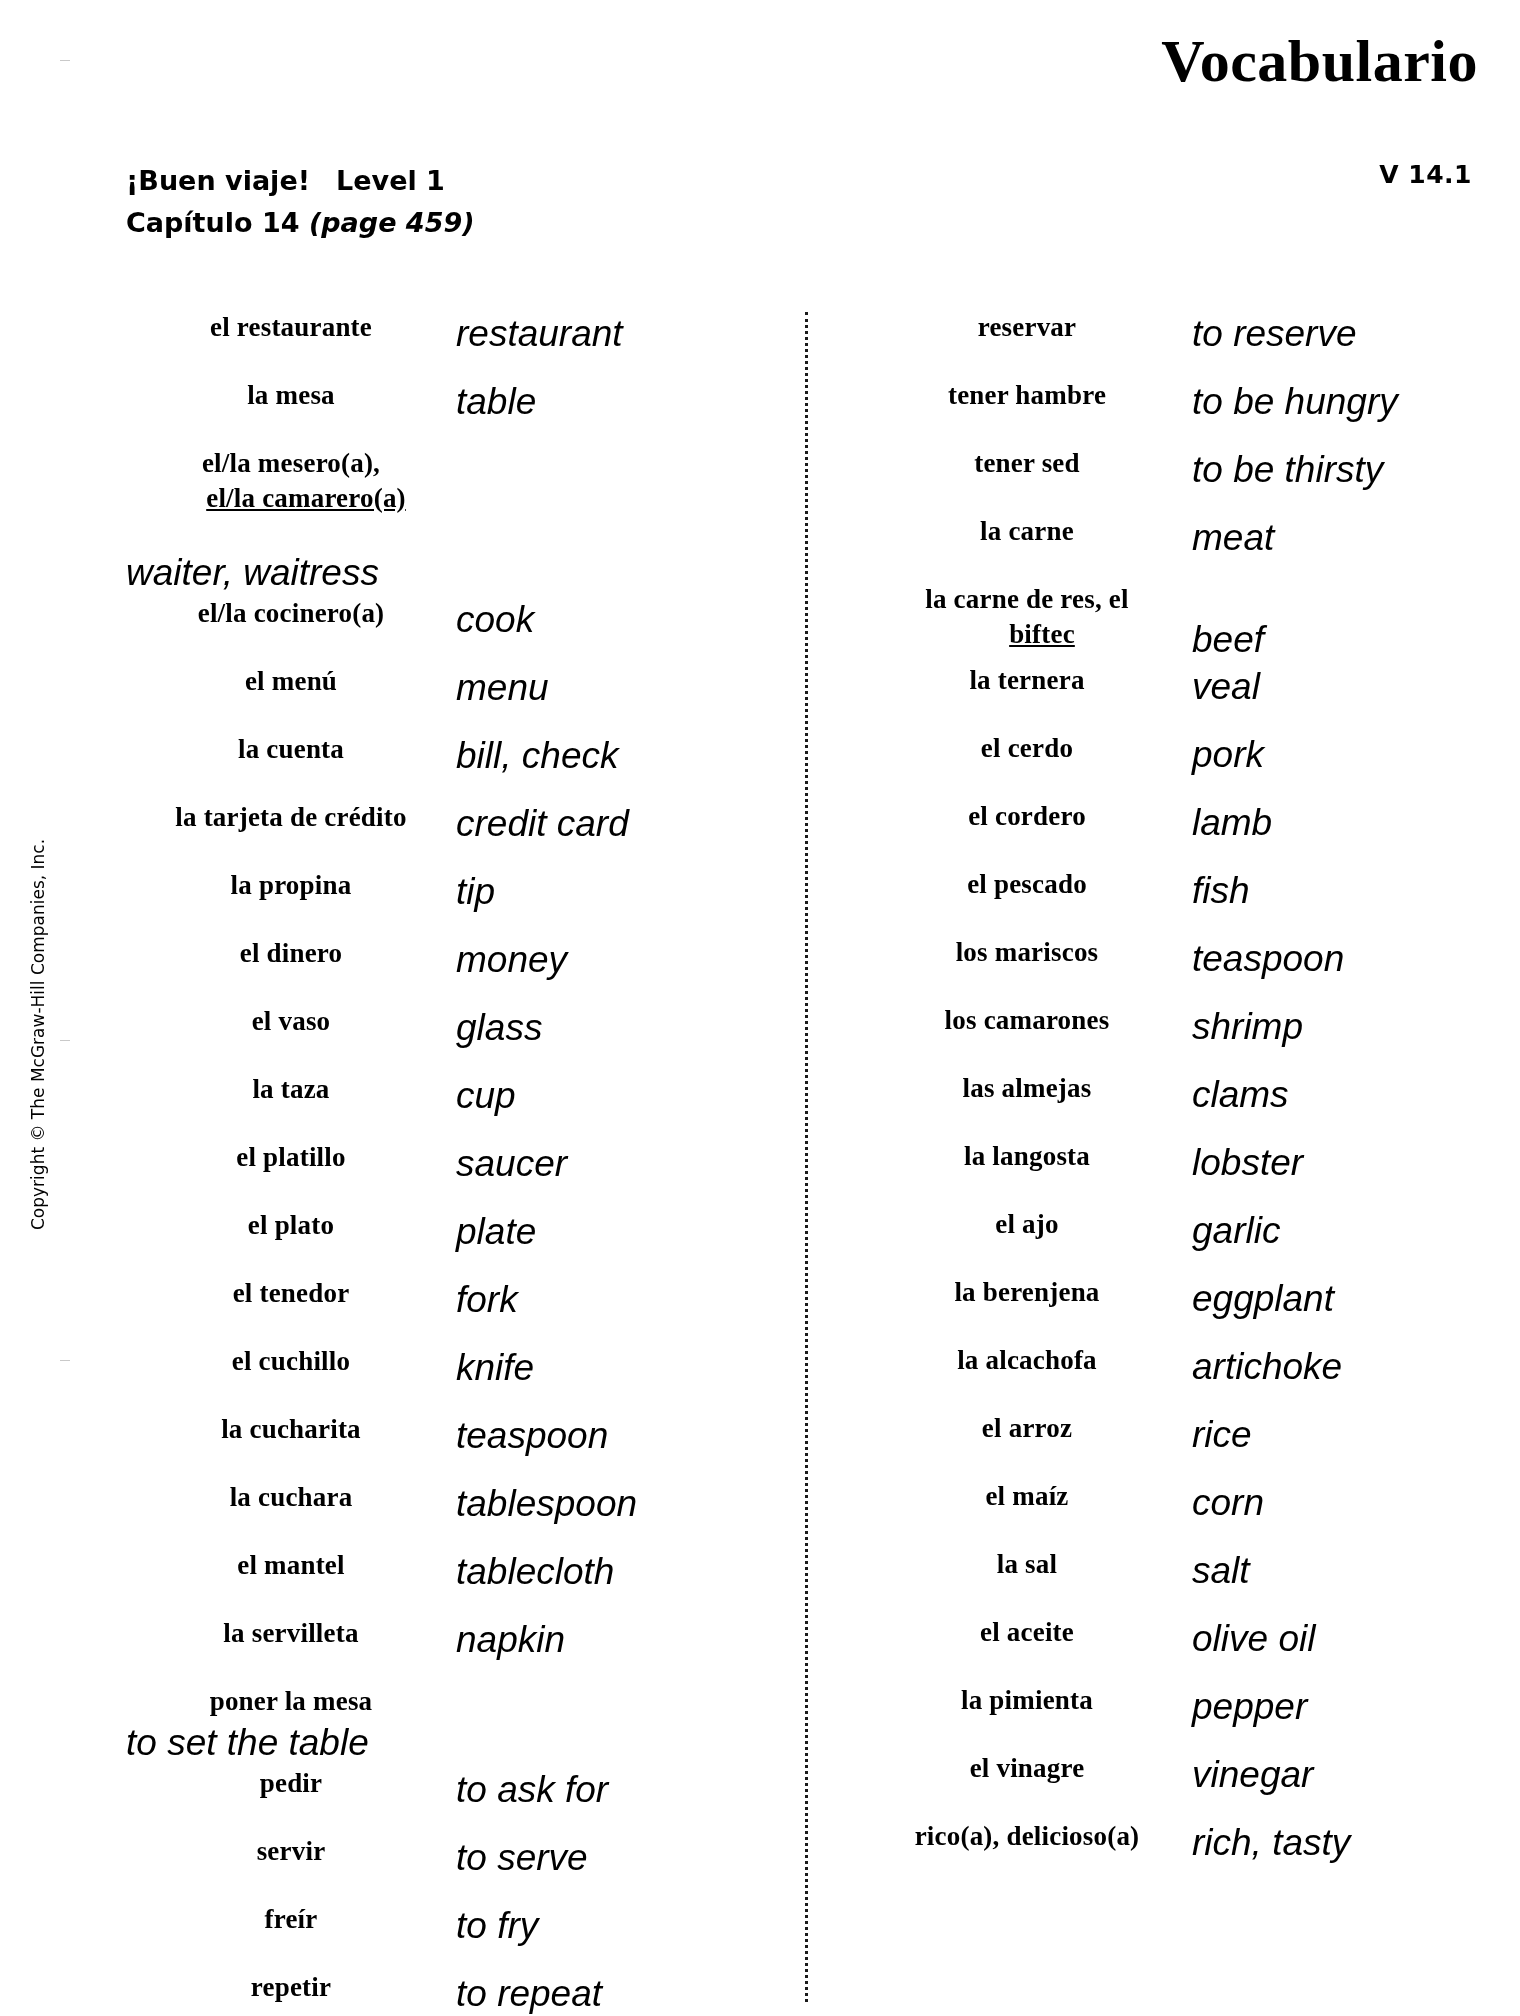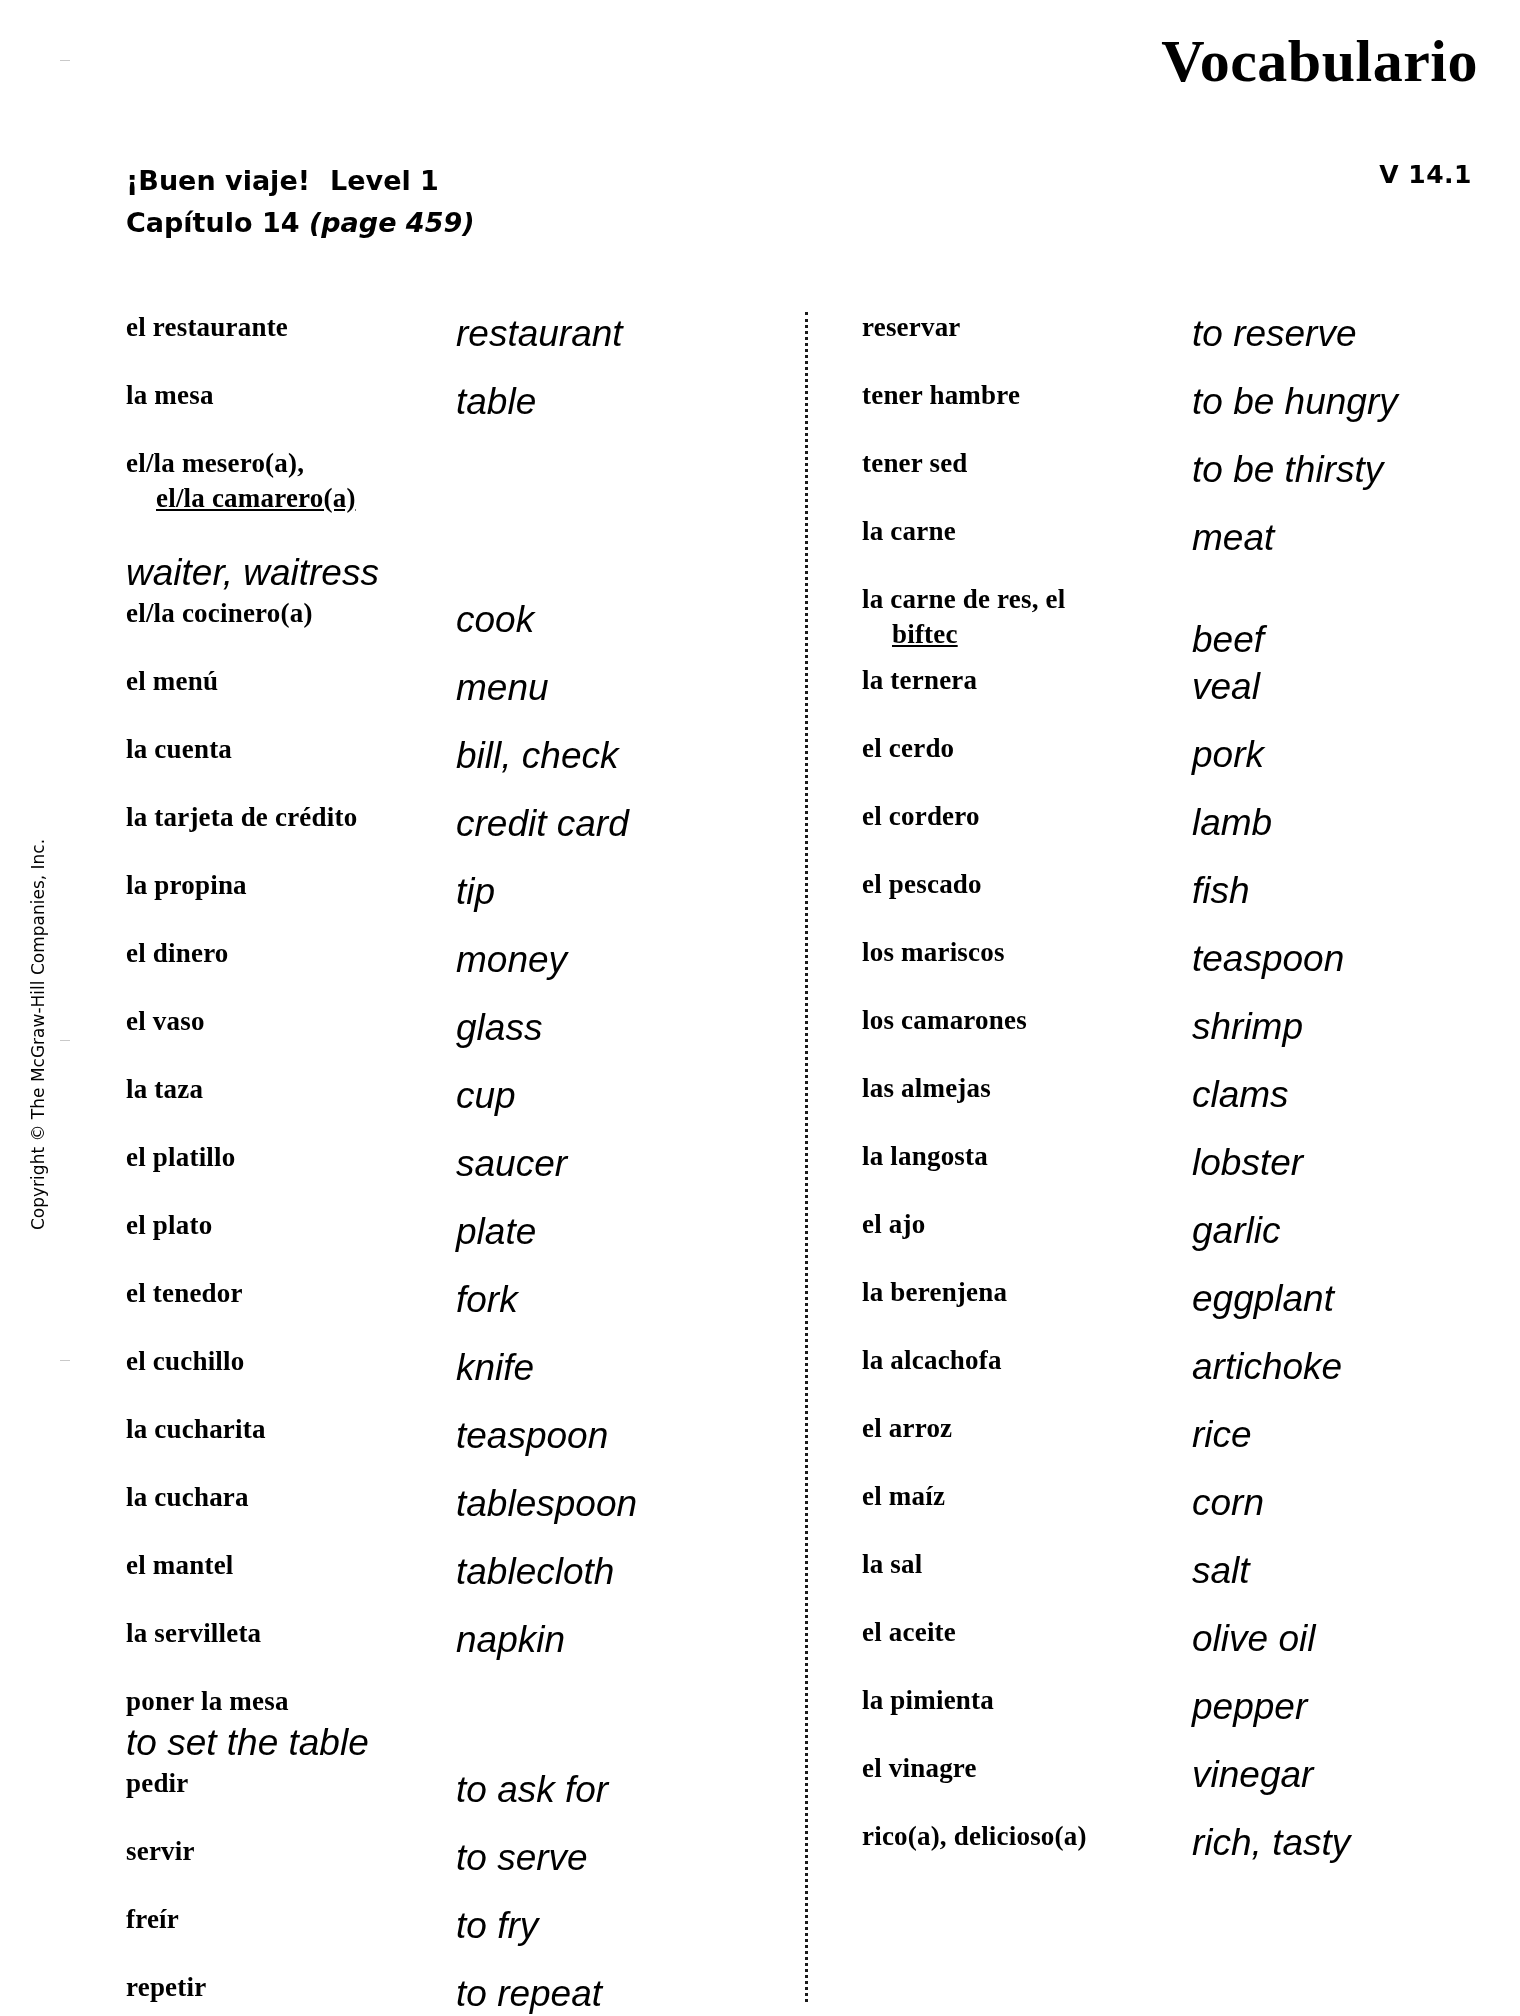--- a/index.html
+++ b/index.html
@@ -35,21 +35,21 @@
   .course-block {
     position: absolute;
     left: 126px;
     top: 160px;
     font-family: "DejaVu Sans", sans-serif;
     font-weight: bold;
     font-size: 27px;
     line-height: 1.55;
   }
   .course-line-1 .level {
-    margin-left: 20px;
+    margin-left: 26px;
   }
   .course-line-2 .page-ref {
     font-style: italic;
   }
   .code {
     position: absolute;
     right: 48px;
     top: 160px;
     font-family: "DejaVu Sans", sans-serif;
     font-weight: bold;
@@ -87,20 +87,21 @@
   }
   .term {
     font-family: "Liberation Serif", serif;
     font-weight: bold;
     font-size: 27px;
     line-height: 1.28;
     width: 330px;
     display: inline-block;
     vertical-align: top;
     letter-spacing: 0.2px;
+    text-align: center;
   }
   .term .indent {
     display: block;
     padding-left: 30px;
     text-decoration: underline;
   }
   .gloss {
     font-family: Liberation Sans, sans-serif;
     font-style: italic;
     font-size: 37px;

